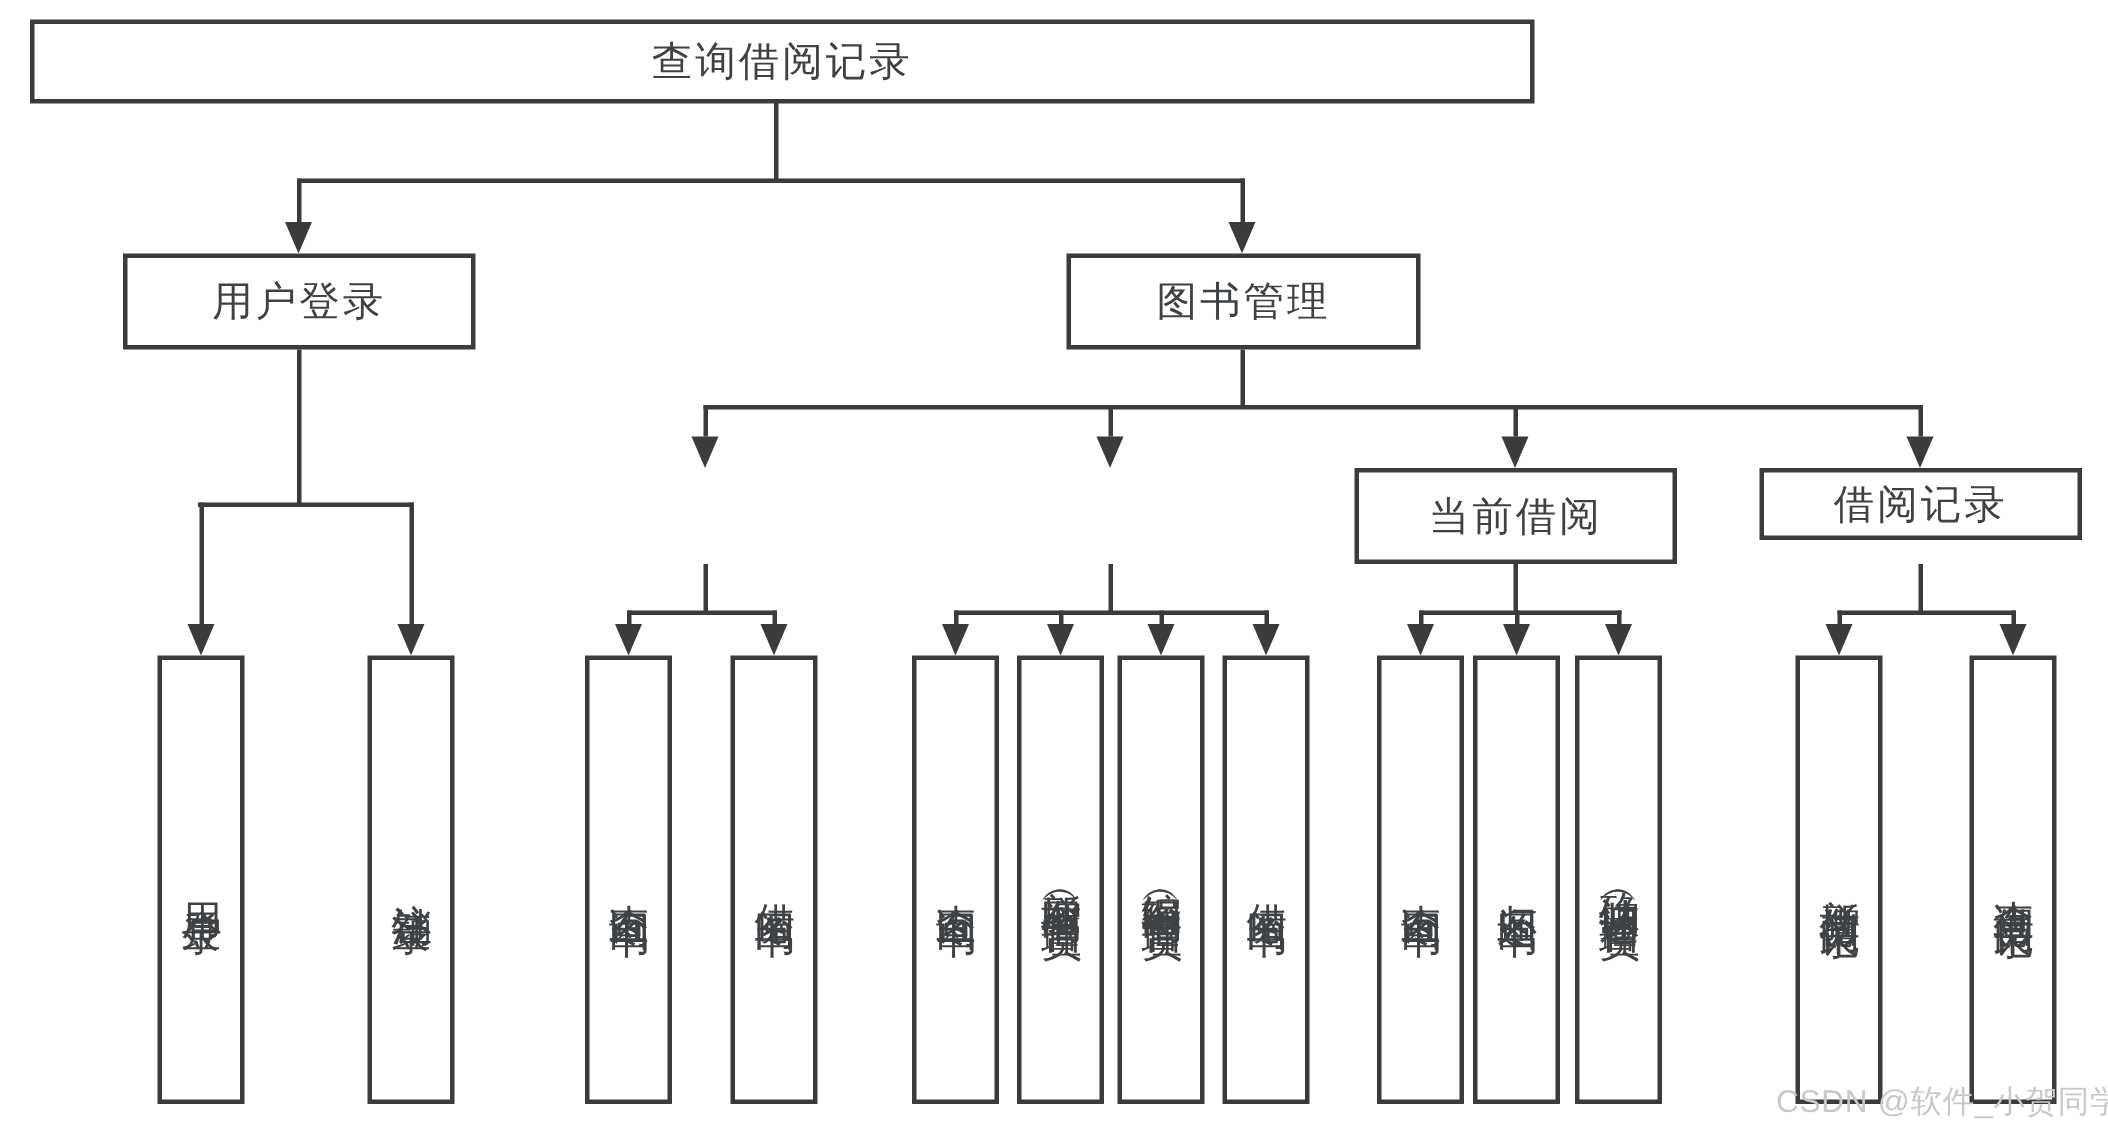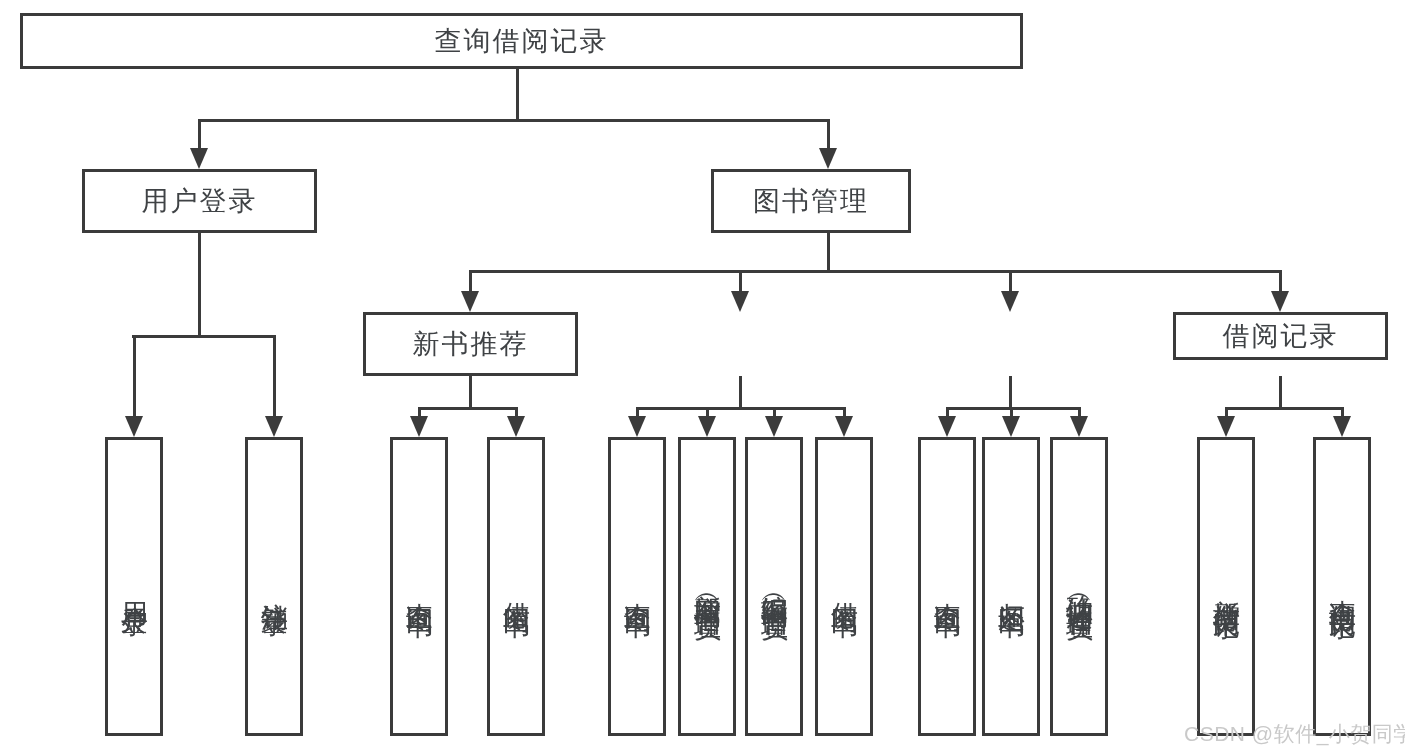--- a/index.html
+++ b/index.html
@@ -40,21 +40,21 @@
   <div class="v" style="left:516px;top:68px;height:52px;"></div>
   <div class="h" style="left:198px;top:119px;width:632px;"></div>
   <div class="v" style="left:198px;top:119px;height:29px;"></div>
   <div class="a" style="left:190px;top:148px;"></div>
   <div class="v" style="left:827px;top:119px;height:29px;"></div>
   <div class="a" style="left:819px;top:148px;"></div>
 
   <div class="box" style="left:82px;top:169px;width:235px;height:64px;">
     <span>用户登录</span>
   </div>
-  <div class="box" style="left:711px;top:169px;width:200px;height:64px;">
+  <div class="box" style="left:711px;top:169px;width:236px;height:64px;">
     <span>图书管理</span>
   </div>
 
   <div class="v" style="left:198px;top:233px;height:103px;"></div>
   <div class="h" style="left:132px;top:335px;width:144px;"></div>
   <div class="v" style="left:133px;top:335px;height:81px;"></div>
   <div class="a" style="left:125px;top:416px;"></div>
   <div class="v" style="left:273px;top:335px;height:81px;"></div>
   <div class="a" style="left:265px;top:416px;"></div>
 
@@ -62,22 +62,22 @@
   <div class="h" style="left:469px;top:270px;width:812px;"></div>
   <div class="v" style="left:469px;top:270px;height:21px;"></div>
   <div class="a" style="left:461px;top:291px;"></div>
   <div class="v" style="left:739px;top:270px;height:21px;"></div>
   <div class="a" style="left:731px;top:291px;"></div>
   <div class="v" style="left:1009px;top:270px;height:21px;"></div>
   <div class="a" style="left:1001px;top:291px;"></div>
   <div class="v" style="left:1279px;top:270px;height:21px;"></div>
   <div class="a" style="left:1271px;top:291px;"></div>
 
-  <div class="box" style="left:363px;top:312px;width:215px;height:64px;">
-    <span>新书推荐</span>
+  <div class="box" style="left:903px;top:312px;width:215px;height:64px;">
+    <span>当前借阅</span>
   </div>
   <div class="box" style="left:1173px;top:312px;width:215px;height:48px;">
     <span>借阅记录</span>
   </div>
 
   <div class="v" style="left:469px;top:376px;height:34px;"></div>
   <div class="h" style="left:418px;top:407px;width:100px;"></div>
   <div class="v" style="left:418px;top:407px;height:9px;"></div>
   <div class="a" style="left:410px;top:416px;"></div>
   <div class="v" style="left:515px;top:407px;height:9px;"></div>

